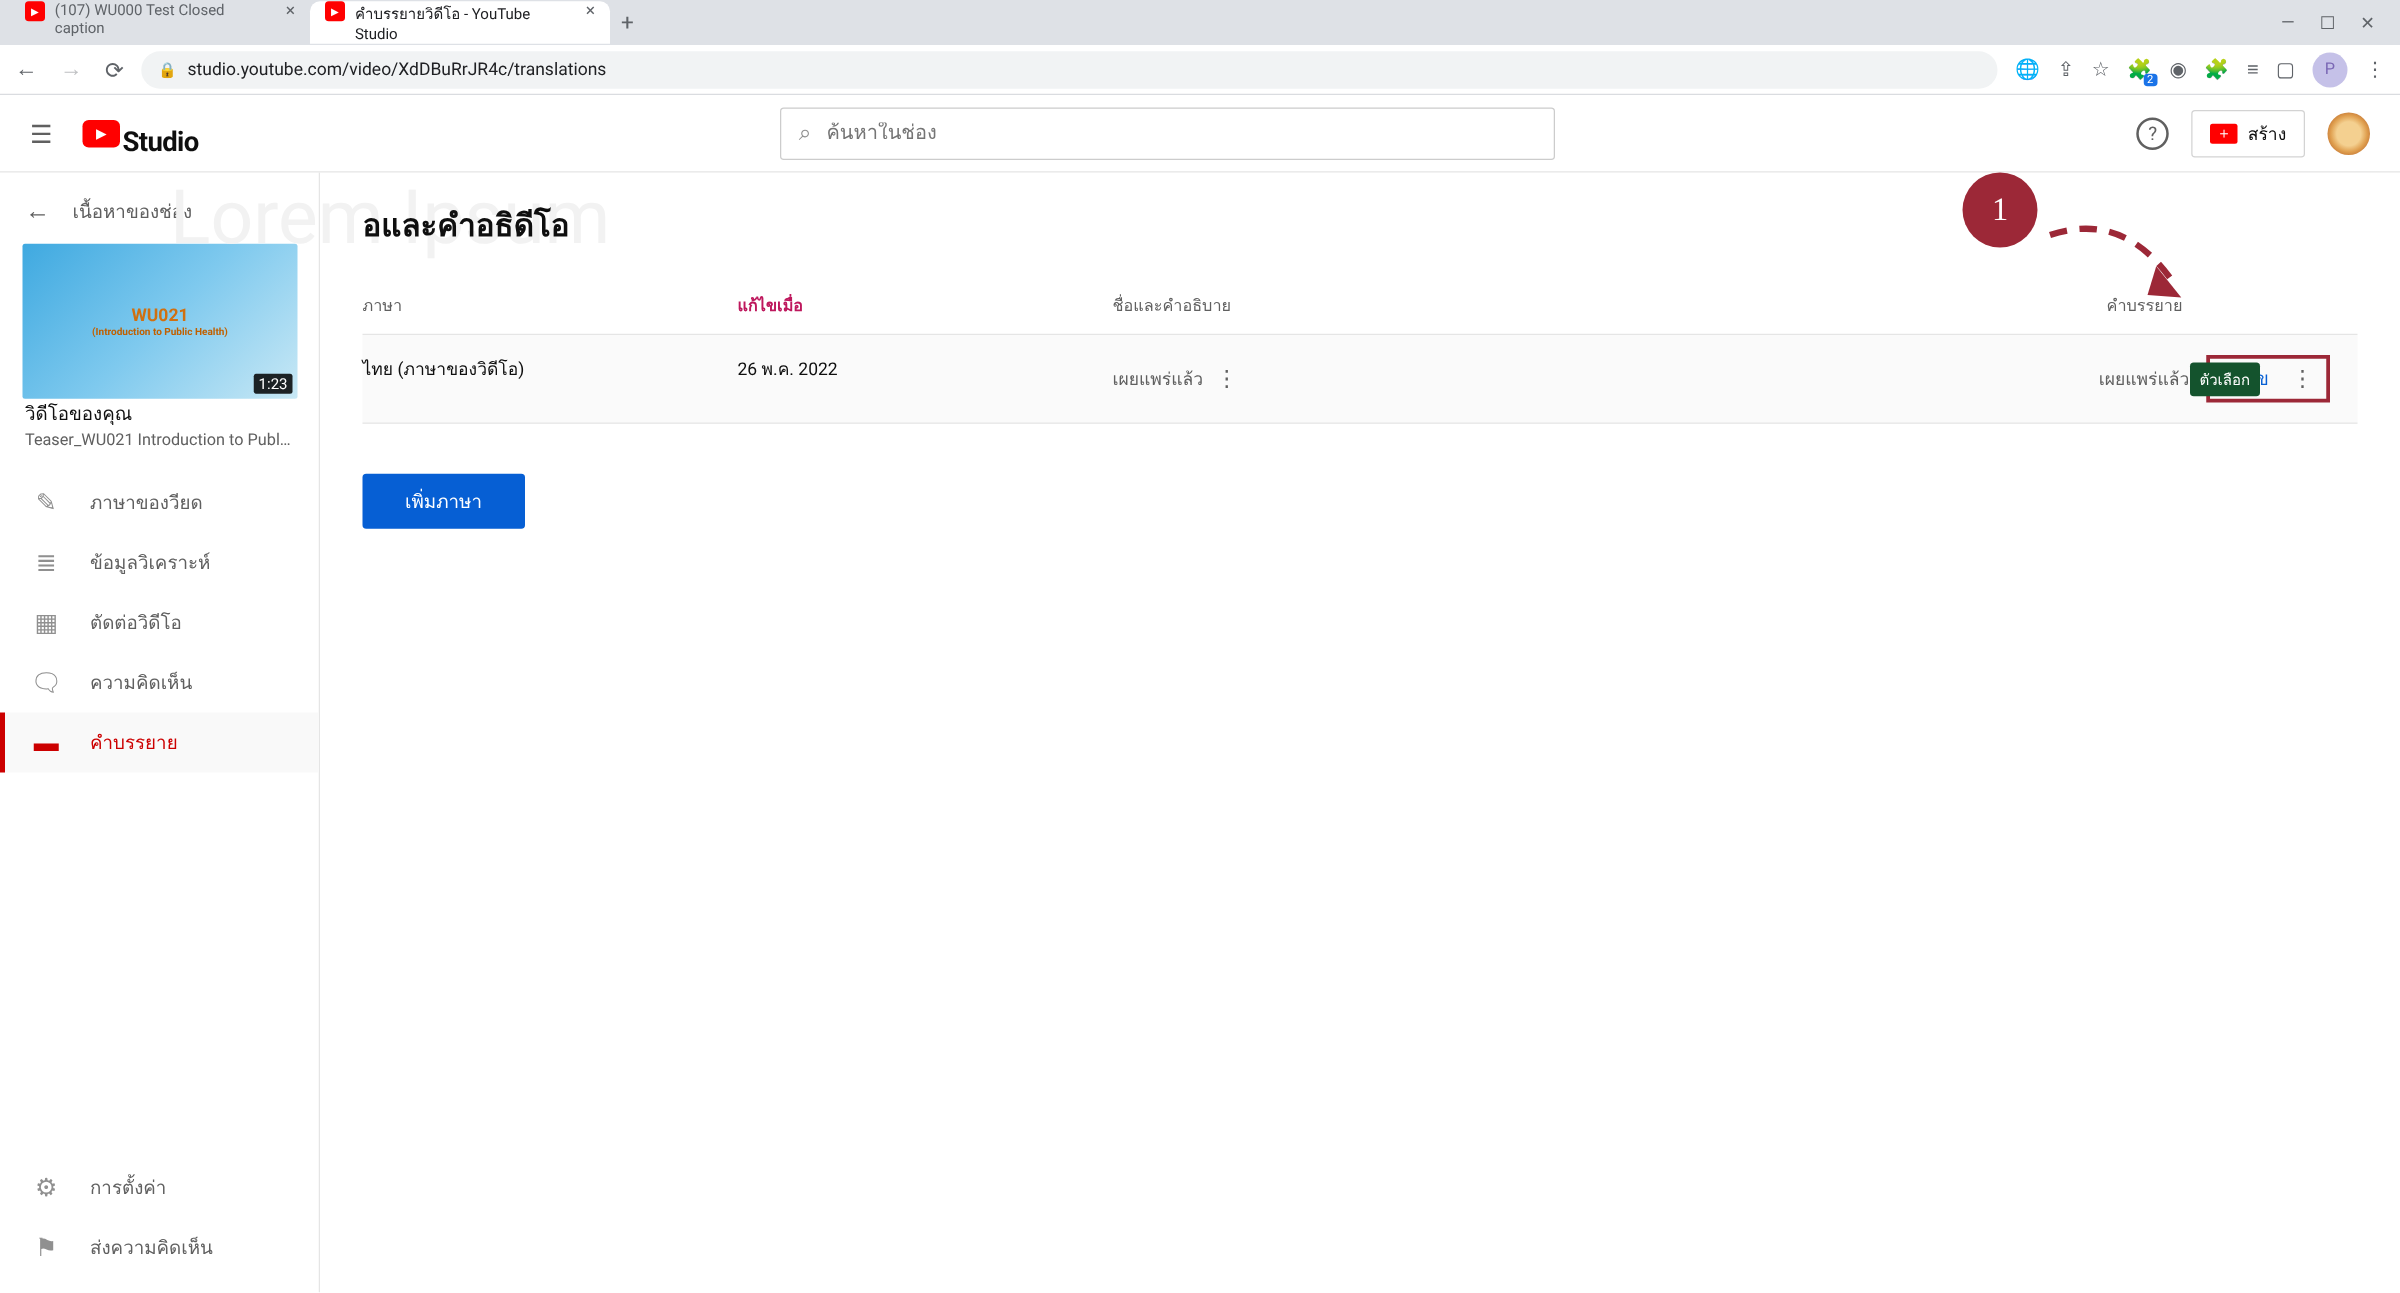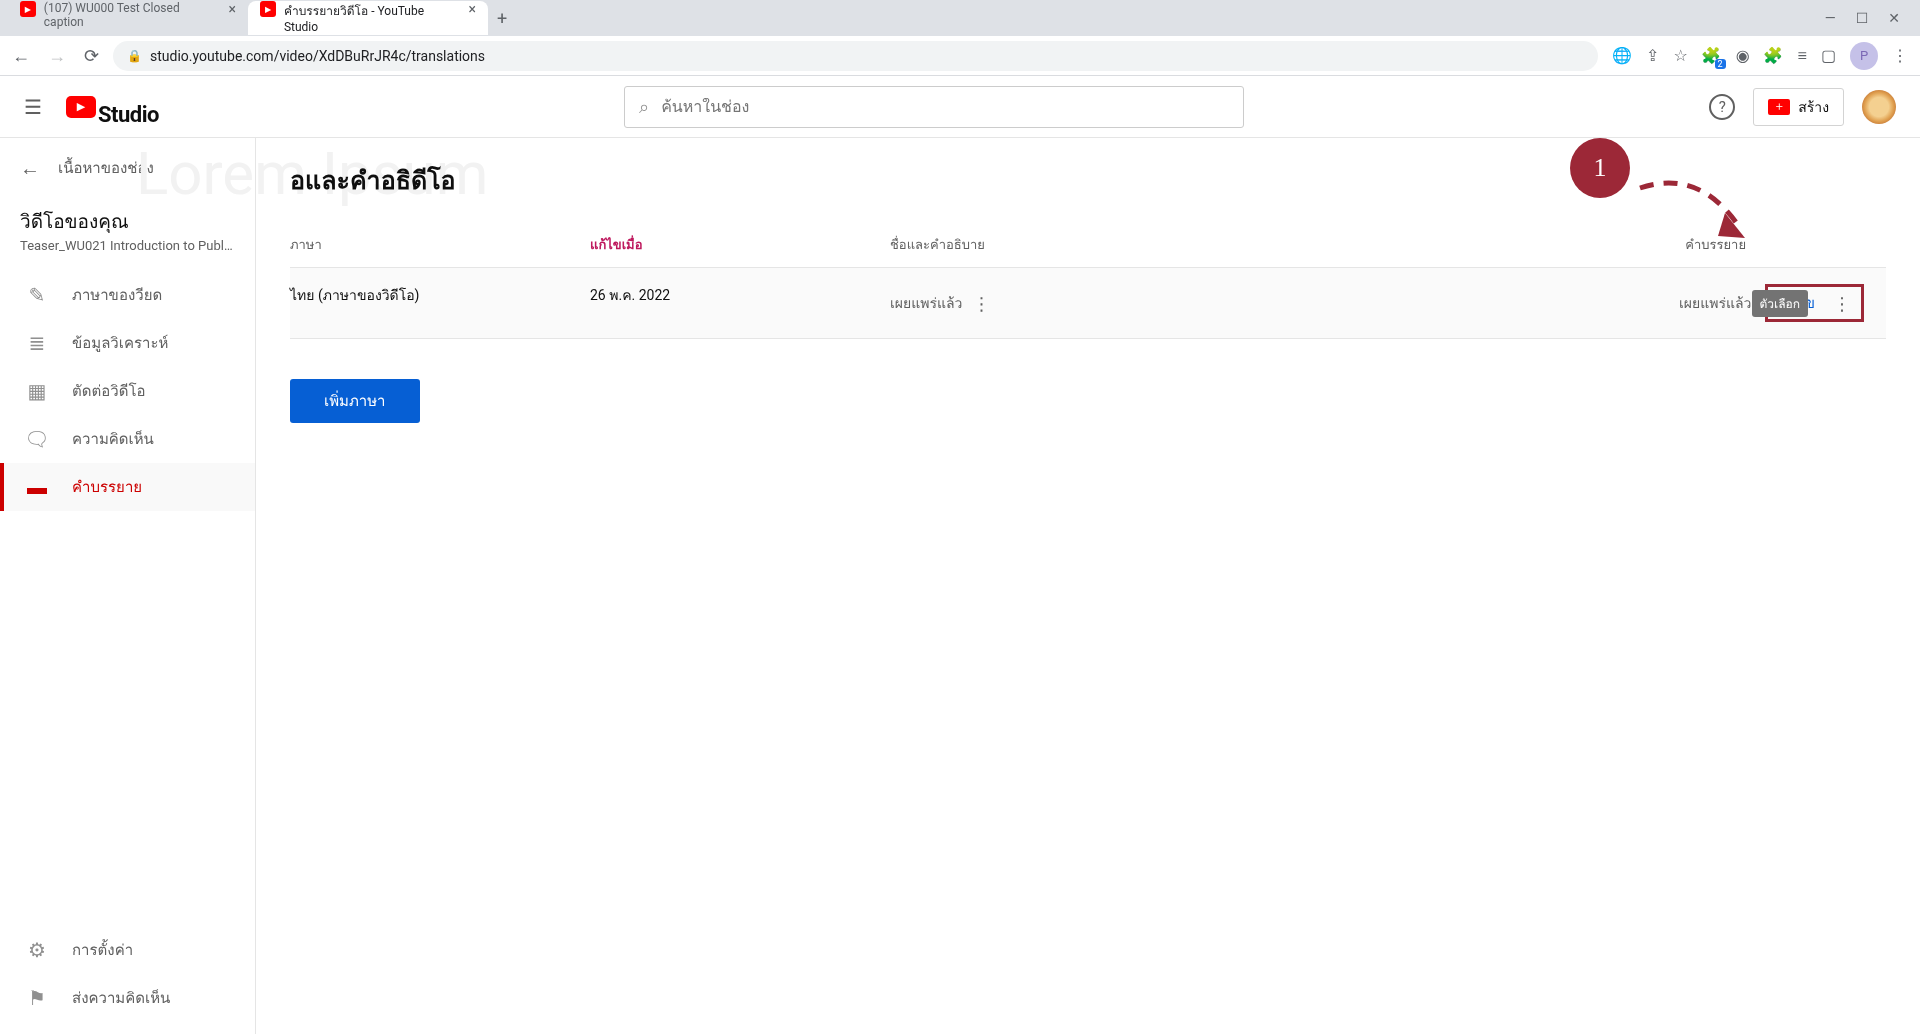--- a/index.html
+++ b/index.html
@@ -49,21 +49,21 @@
   .layout { display:flex; height: calc(100vh - 138px); }
   .sidebar { width:256px; border-right:1px solid #e5e5e5; display:flex; flex-direction:column; padding: 12px 0; }
   .side-head { display:flex; align-items:center; gap:18px; padding: 6px 20px 14px; color:#606060; font-size:15px; font-weight:500; }
   .back-arrow { font-size:20px; cursor:pointer; }
   .thumb-wrap { padding: 0 18px; }
   .thumbnail { width:220px; height:124px; background: linear-gradient(135deg,#3fa9e0 0%,#7ec9ee 50%,#c8e8f5 100%); border-radius:2px; position:relative; overflow:hidden; }
   .thumb-overlay { position:absolute; inset:0; display:flex; flex-direction:column; align-items:center; justify-content:center; font-size:10px; color:#c06000; font-weight:700; }
   .thumb-overlay .t1 { font-size:14px; color:#d07010; }
   .thumb-overlay .t2 { font-size:8px; }
   .duration { position:absolute; bottom:4px; right:4px; background:rgba(0,0,0,0.85); color:#fff; font-size:12px; padding:1px 4px; border-radius:2px; }
-  .video-title { padding: 12px 20px 2px; font-weight:500; font-size:19px; }
+  .video-title { padding: 0 20px 2px; font-weight:500; font-size:15px; }
   .video-subtitle { padding: 0 20px 18px; font-size:13px; color:#606060; white-space:nowrap; overflow:hidden; text-overflow:ellipsis; }
   .side-nav { flex:1; }
   .nav-item { display:flex; align-items:center; gap:24px; height:48px; padding: 0 26px; cursor:pointer; font-size:15px; font-weight:500; color:#606060; }
   .nav-item.active { color:#cc0000; background:#f9f9f9; border-left:4px solid #cc0000; padding-left:22px; }
   .nav-icon { width:22px; font-size:20px; color:#909090; display:flex; justify-content:center; }
   .nav-item.active .nav-icon { color:#cc0000; }
   .side-bottom { margin-top:auto; }
 
   
   .main { flex:1; padding: 22px 34px; position:relative; }
@@ -81,21 +81,21 @@
   .td-title { width:300px; display:flex; align-items:center; gap:10px; color:#606060; }
   .td-sub { flex:1; display:flex; align-items:center; justify-content:flex-end; gap:14px; padding-right: 22px; color:#606060; }
   .edit-link { color:#065fd4; font-weight:500; cursor:pointer; font-size:15px; }
   .kebab { color:#606060; cursor:pointer; font-size:18px; }
   .highlight-box { border: 3px solid #9c2837; padding: 4px 10px; display:flex; align-items:center; gap:18px; }
   .add-lang-btn { margin-top: 40px; background:#065fd4; color:#fff; border:none; padding: 10px 34px; font-size:15px; font-weight:500; border-radius:3px; cursor:pointer; }
 
   
   .anno-circle { position:absolute; top: 0; right: 290px; width:60px; height:60px; border-radius:50%; background:#9c2837; color:#fff; display:flex; align-items:center; justify-content:center; font-size:26px; font-family: Georgia, serif; }
   .anno-arrow { position:absolute; top: 20px; right: 150px; width: 140px; height: 110px; pointer-events:none; }
-  .tooltip { position:absolute; top: 152px; right: 112px; background:#737373; color:#fff; font-size:12px; padding: 4px 8px; border-radius:3px; }
+  .tooltip { position:absolute; top: 152px; right: 112px; background:#14532d; color:#fff; font-size:12px; padding: 4px 8px; border-radius:3px; }
 </style>
 </head>
 <body>
 
 <div class="browser-chrome">
   <div class="tab-row">
     <div class="tab">
       <span class="favicon"></span>
       <span>(107) WU000 Test Closed caption</span>
       <span class="close">×</span>
@@ -157,20 +157,29 @@
     </div>
     <span class="account-ico"></span>
   </div>
 </div>
 
 <div class="layout">
   <div class="sidebar">
     <div class="side-head">
       <span class="back-arrow">←</span>
       <span>เนื้อหาของช่อง</span>
+    </div>
+    <div class="thumb-wrap">
+      <div class="thumbnail">
+        <div class="thumb-overlay">
+          <span class="t1">WU021</span>
+          <span class="t2">(Introduction to Public Health)</span>
+        </div>
+        <span class="duration">1:23</span>
+      </div>
     </div>
     <div class="video-title">วิดีโอของคุณ</div>
     <div class="video-subtitle">Teaser_WU021 Introduction to Publi...</div>
 
     <div class="side-nav">
       <div class="nav-item">
         <span class="nav-icon">✎</span>
         <span>ภาษาของวียด</span>
       </div>
       <div class="nav-item">

